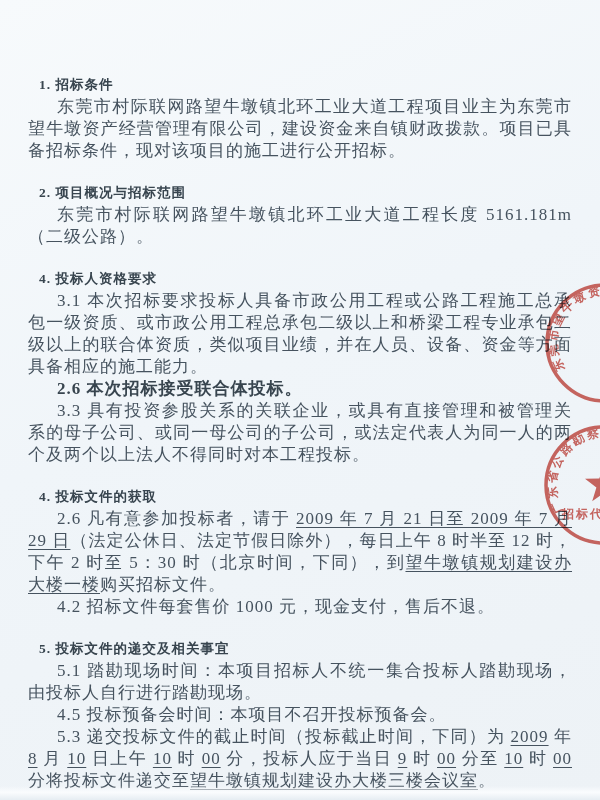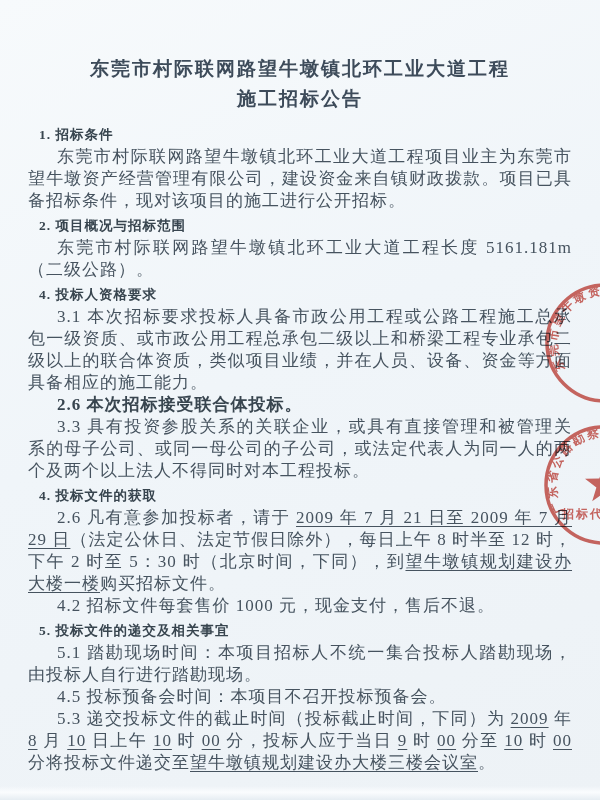--- a/index.html
+++ b/index.html
@@ -14,21 +14,21 @@
     color:#45525f;
   }
   .content{padding:54px 28px 0 28px;}
   .title{margin:0 0 10px 0;text-align:center;}
   .title .tl{
     display:block;font-size:19px;line-height:30px;font-weight:600;
     letter-spacing:2px;color:#3d4b5a;
   }
   .hd{
     font-size:13.5px;line-height:22px;font-weight:bold;color:#38454f;
-    margin:3px 0 0 0;padding-left:11px;letter-spacing:1px;
+    margin:20px 0 0 0;padding-left:11px;letter-spacing:1px;
   }
   .para{
     margin:0;font-size:17px;line-height:22px;letter-spacing:1px;
     text-indent:29px;text-align:justify;color:#46535f;
   }
   .seg-u{text-decoration:underline;text-underline-offset:3px;}
   .seg-b{font-weight:bold;color:#38454f;}
   .stamp{
     position:absolute;mix-blend-mode:multiply;opacity:.82;
     pointer-events:none;
@@ -45,24 +45,20 @@
     position:absolute;left:0;right:0;bottom:0;height:14px;
     background:linear-gradient(to bottom,rgba(255,255,255,0) 0%,#fafcfe 45%,#e6edf2 100%);
   }
 </style>
 </head>
 <body>
 
 <div class="page">
   <div class="content">
 
-    <h1 class="title">
-      <span class="tl">东莞市村际联网路望牛墩镇北环工业大道工程</span>
-      <span class="tl">施工招标公告</span>
-    </h1>
 
     <section>
       <h2 class="hd">1. 招标条件</h2>
       <p class="para"><span>东莞市村际联网路望牛墩镇北环工业大道工程项目业主为东莞市望牛墩资产经营管理有限公司，建设资金来自镇财政拨款。项目已具备招标条件，现对该项目的施工进行公开招标。</span></p>
     </section>
 
     <section>
       <h2 class="hd">2. 项目概况与招标范围</h2>
       <p class="para"><span>东莞市村际联网路望牛墩镇北环工业大道工程长度 5161.181m（二级公路）。</span></p>
     </section>

